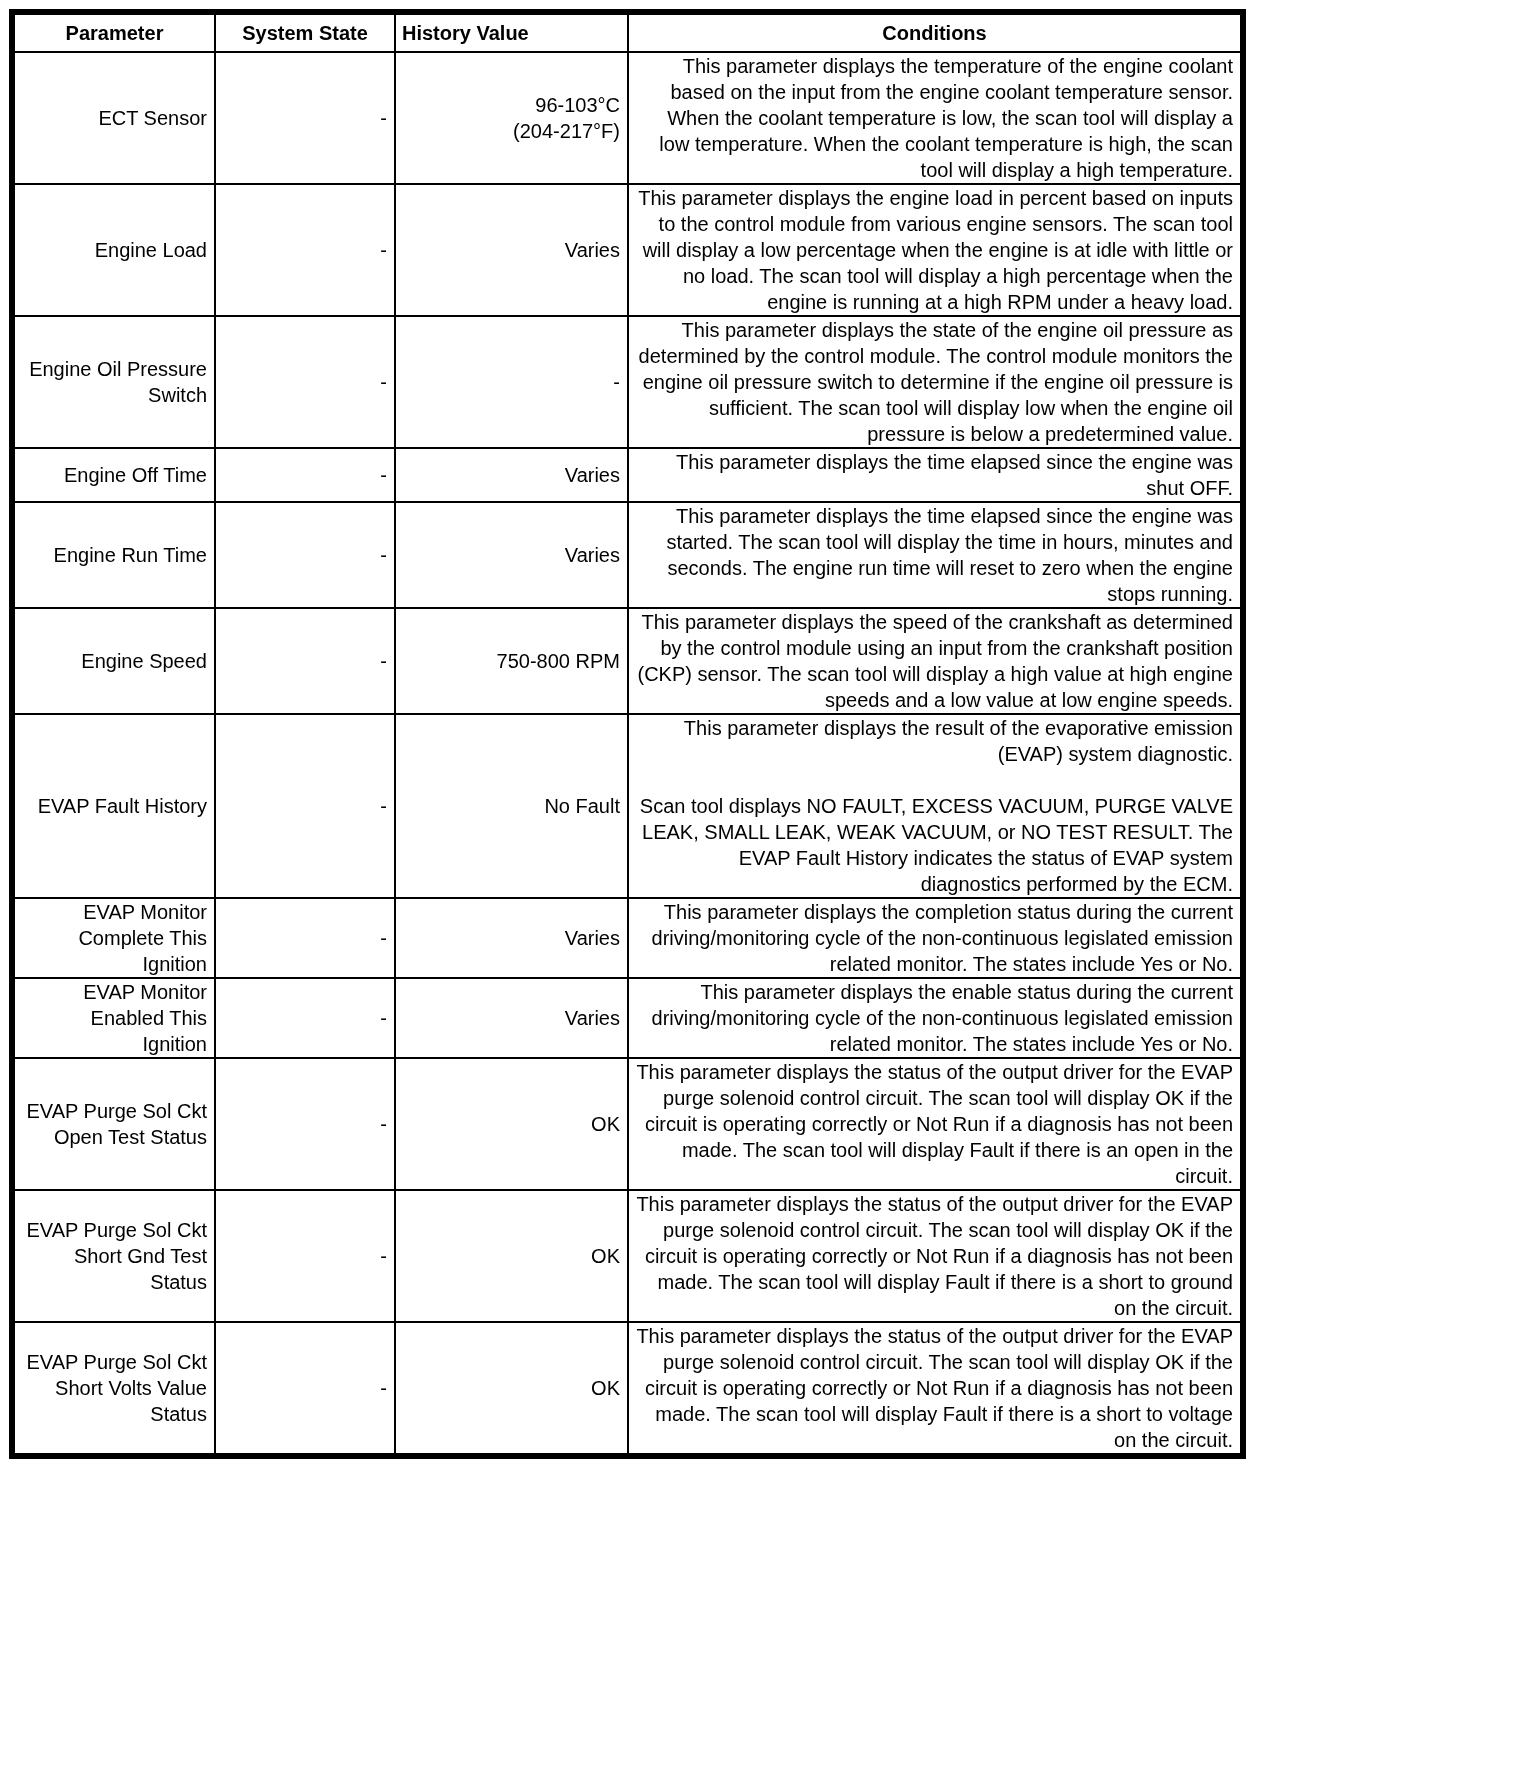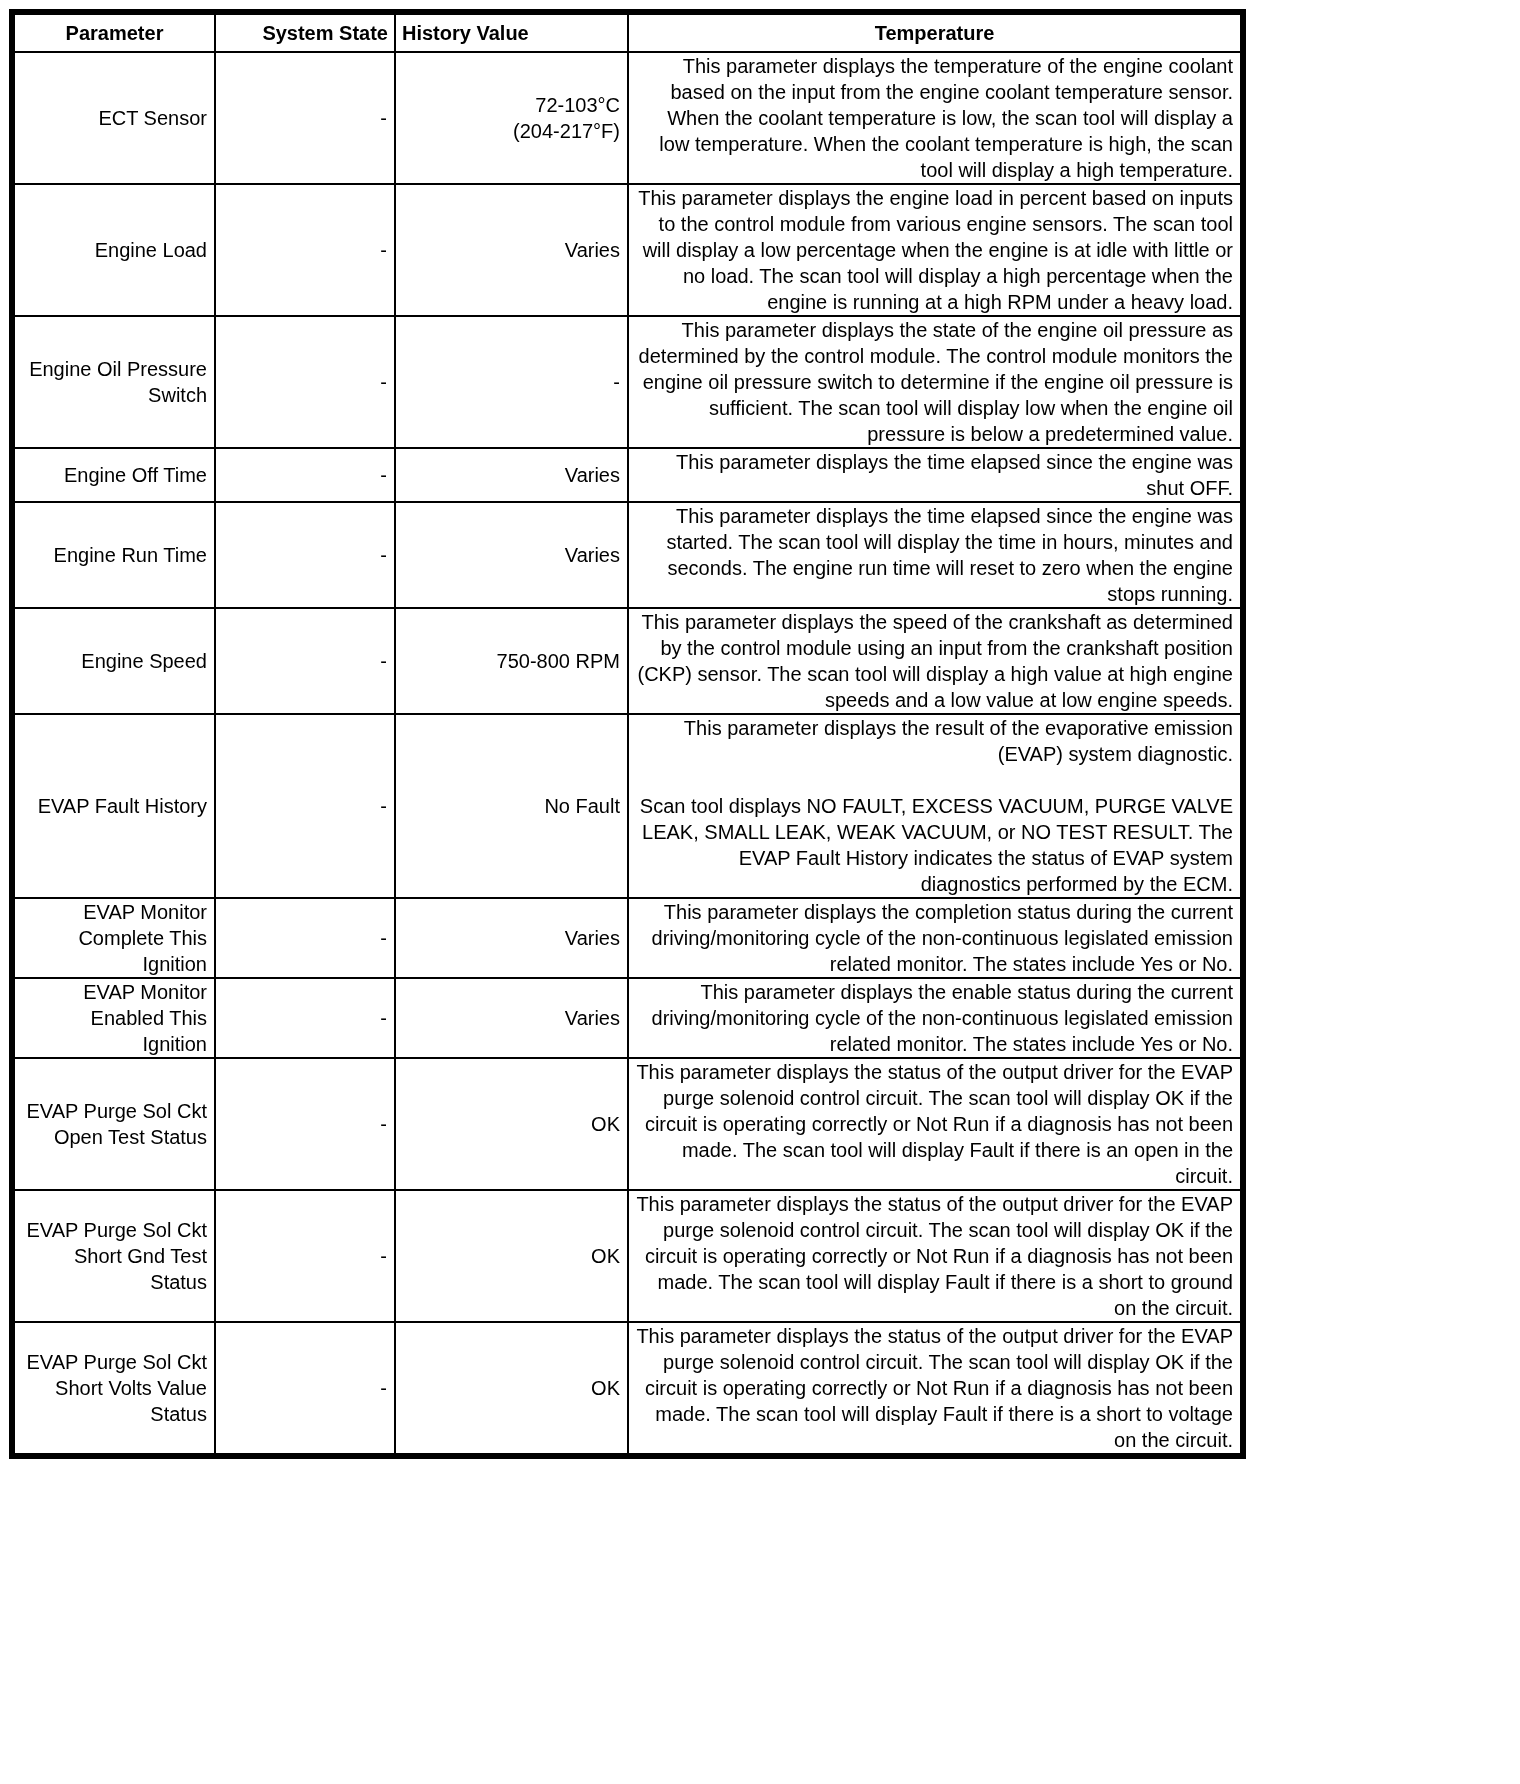--- a/index.html
+++ b/index.html
@@ -29,21 +29,21 @@
     vertical-align: middle;
     box-sizing: border-box;
     word-wrap: break-word;
   }
   table.param-table th {
     font-weight: bold;
     padding: 5px 6px;
     background: #ffffff;
   }
   th.col-parameter { text-align: center; }
-  th.col-state     { text-align: right; }
+  th.col-state     { text-align: center; }
   th.col-value     { text-align: left; }
   th.col-desc      { text-align: center; }
 
   table.param-table td {
     padding: 0 7px;
     text-align: right;
     white-space: pre-line;
   }
   td.desc-cell {
     padding: 8px 10px 8px 9px;
@@ -58,28 +58,28 @@
       <col style="width:203px">
       <col style="width:180px">
       <col style="width:233px">
       <col>
     </colgroup>
     <thead>
       <tr>
         <th class="col-parameter">Parameter</th>
         <th class="col-state">System State</th>
         <th class="col-value">History Value</th>
-        <th class="col-desc">Temperature</th>
+        <th class="col-desc">Conditions</th>
       </tr>
     </thead>
     <tbody>
         <tr>
           <td class="param-cell">ECT Sensor</td>
           <td class="state-cell">-</td>
-          <td class="value-cell">72-103°C
+          <td class="value-cell">96-103°C
 (204-217°F)</td>
           <td class="desc-cell">This parameter displays the temperature of the engine coolant based on the input from the engine coolant temperature sensor. When the coolant temperature is low, the scan tool will display a low temperature. When the coolant temperature is high, the scan tool will display a high temperature.</td>
         </tr>
         <tr>
           <td class="param-cell">Engine Load</td>
           <td class="state-cell">-</td>
           <td class="value-cell">Varies</td>
           <td class="desc-cell">This parameter displays the engine load in percent based on inputs to the control module from various engine sensors. The scan tool will display a low percentage when the engine is at idle with little or no load. The scan tool will display a high percentage when the engine is running at a high RPM under a heavy load.</td>
         </tr>
         <tr>

